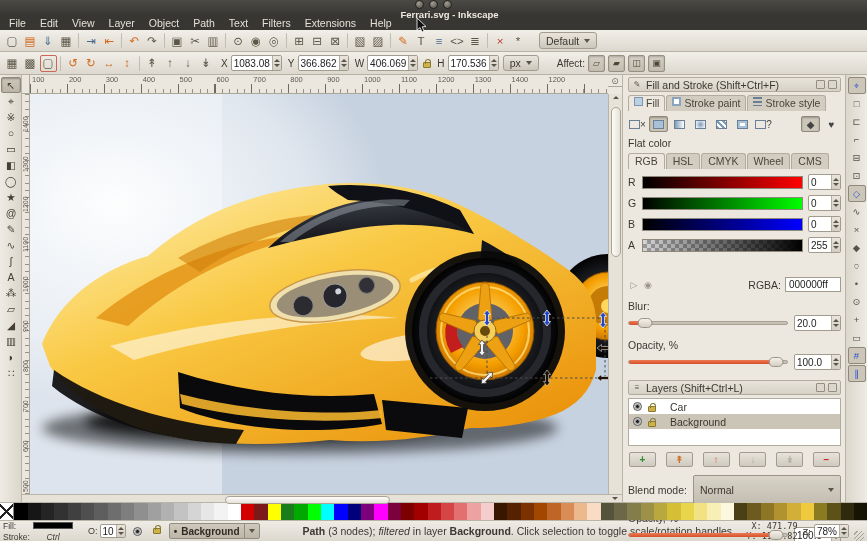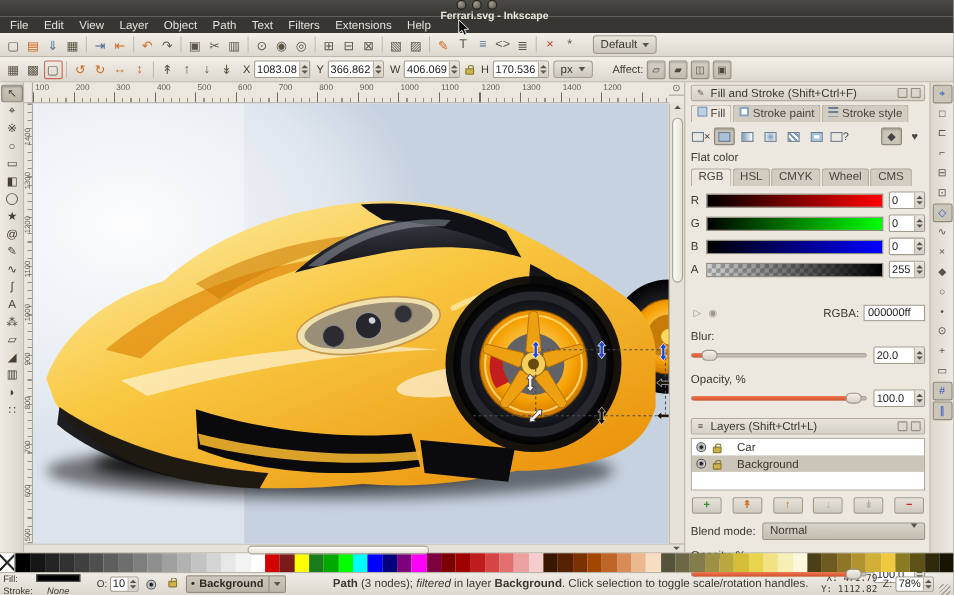--- a/index.html
+++ b/index.html
@@ -114,21 +114,21 @@
   .layers-hdr{margin-top:10px;}
   .layers-list{background:#fff;border:1px solid #b2ac9f;margin-top:3px;height:48px;}
   .layer-row{display:flex;align-items:center;height:15px;gap:6px;padding-left:4px;}
   .layer-row.selected{background:#cbc5b7;}
   .layer-name{margin-left:8px;}
   .eye-icon{width:9px;height:9px;border-radius:50%;background:radial-gradient(circle,#222 25%,#777 30%,#ddd 65%);border:1px solid #555;flex:none;}
   .layer-btns{display:flex;justify-content:space-between;margin-top:6px;padding:0 1px;}
   .lb{width:27px;height:15px;border:1px solid #a29c8f;border-radius:2px;background:linear-gradient(#e7e3da,#cfcabf);display:flex;align-items:center;justify-content:center;font-size:10px;font-weight:bold;}
   .lb.green{color:#2e8b2e}.lb.orange{color:#d2691e}.lb.dim{color:#b3afa5}.lb.red{color:#cc2222}
   .blend-row{display:flex;align-items:center;gap:6px;margin-top:8px;}
-  .blend-dd{flex:1;height:16px;background:linear-gradient(#d8d3c8,#c3beb1);border:1px solid #9a9488;border-radius:2px;display:flex;padding:0 6px;}
+  .blend-dd{flex:1;height:29px;background:linear-gradient(#d8d3c8,#c3beb1);border:1px solid #9a9488;border-radius:2px;display:flex;align-items:center;padding:0 6px;}
   .blend-dd .dd-arrow{margin-left:auto;}
   
   .snapbar{width:22px;background:linear-gradient(to left,#eeebe4,#dcd7cc);border-left:1px solid #b9b4a8;display:flex;flex-direction:column;align-items:center;padding-top:2px;gap:1px;}
   .snap-btn{width:18px;height:17px;display:flex;align-items:center;justify-content:center;font-size:9.5px;color:#57524b;border-radius:2px;flex:none;}
   .snap-btn.active{background:#ccc6b8;border:1px solid #8f897c;color:#2a4fd0;}
   
   .palette-row{height:18px;display:flex;border-top:1px solid #b9b4a8;background:#e4e0d6;}
   .pal-none{width:14px;flex:none;background:
     linear-gradient(45deg,transparent 46%,#222 46% 54%,transparent 54%),
     linear-gradient(-45deg,transparent 46%,#222 46% 54%,transparent 54%),#fff;border-right:1px solid #888;}
@@ -821,21 +821,21 @@
     </div>
 
   <div class="statusbar">
     <div class="fs-ind">
       <span class="fs-row">
           <span class="lab">Fill:</span>
           <span class="fill-swatch" style="background: rgb(0, 0, 0);"></span>
         </span>
       <span class="fs-row">
           <span class="lab">Stroke:</span>
-          <span class="stroke-none">None</span>
+          <span class="stroke-none">Ctrl</span>
         </span>
     </div>
     <div class="o-block">
       <span>O:</span>
       <div class="spinbox o-spin" style="height:14px;">
         <span class="val">10</span>
         <span class="spin-arrows">
             <span class="arr-up"></span>
             <span class="arr-down"></span>
           </span>

